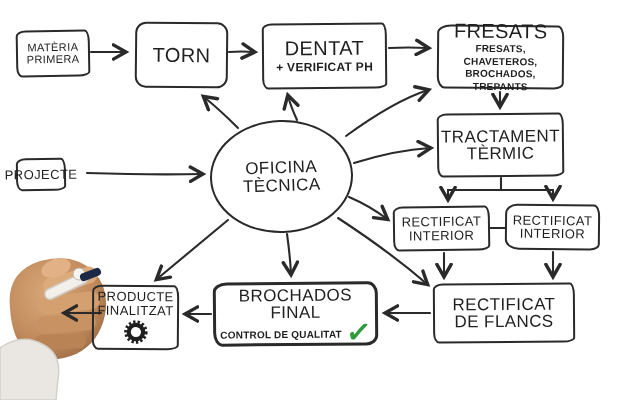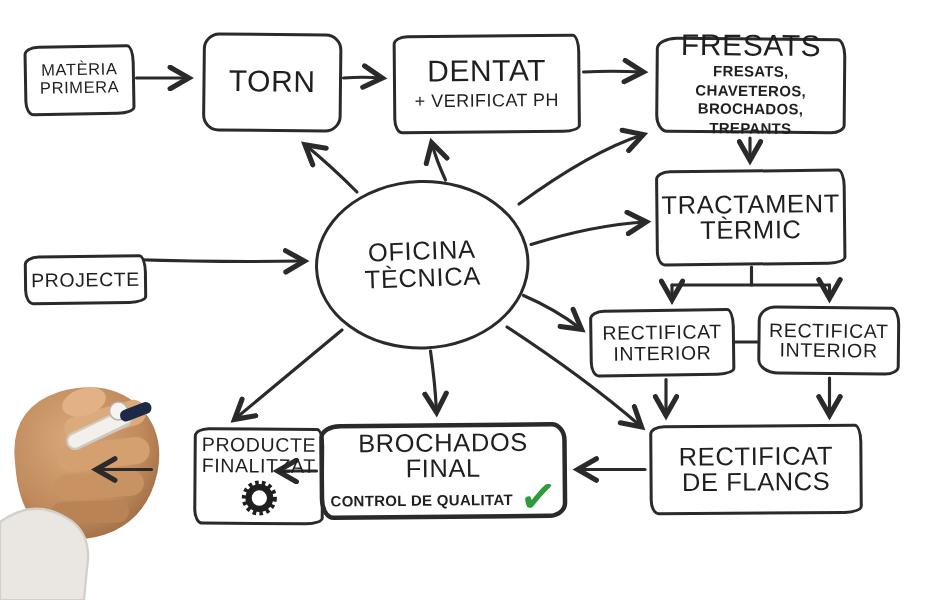--- a/index.html
+++ b/index.html
@@ -15,33 +15,33 @@
     display:flex;flex-direction:column;align-items:center;justify-content:center;
     text-align:center;
     border-radius:10px 5px 12px 6px / 6px 12px 5px 10px;
   }
   .pre{white-space:pre-line;line-height:1.02;letter-spacing:.4px;}
   .t-big{font-size:20px;}
   .t-med{font-size:17px;}
   .t-sm{font-size:13px;}
   .t-xs{font-size:11px;}
   .sub{font-size:10px;font-weight:700;letter-spacing:.2px;margin-top:2px;white-space:pre-line;line-height:1.25;}
-  .sub-big{font-size:12px;font-weight:400;letter-spacing:.3px;margin-top:1px;}
+  .sub-big{font-size:12px;font-weight:700;letter-spacing:.3px;margin-top:1px;}
 
   .n-materia{left:16px;top:30px;width:74px;height:47px;transform:rotate(-1deg);}
   .n-torn{left:135px;top:22px;width:93px;height:66px;transform:rotate(.6deg);border-radius:11px;}
   .n-dentat{left:262px;top:23px;width:125px;height:66px;transform:rotate(-.5deg);}
   .n-fresats{left:437px;top:25px;width:127px;height:64px;transform:rotate(.5deg);border-radius:14px 6px 10px 8px/8px 12px 6px 12px;}
   .n-tractament{left:437px;top:113px;width:127px;height:64px;transform:rotate(-.6deg);}
   .n-rint1{left:393px;top:206px;width:97px;height:45px;transform:rotate(-.8deg);}
   .n-rint2{left:505px;top:204px;width:95px;height:46px;transform:rotate(.6deg);border-radius:12px 6px 10px 14px/10px 12px 6px 10px;}
   .n-flancs{left:433px;top:283px;width:142px;height:60px;transform:rotate(-.4deg);}
   .n-verificat{left:213px;top:282px;width:165px;height:64px;transform:rotate(-.5deg);border-width:3px;border-radius:14px 10px 12px 9px/9px 12px 10px 14px;}
-  .n-producte{left:92px;top:285px;width:87px;height:65px;background:transparent;transform:rotate(.4deg);margin-left:37px;}
-  .n-projecte{left:16px;top:158px;width:82px;height:33px;transform:rotate(-.7deg);margin-top:12px;}
+  .n-producte{left:92px;top:285px;width:87px;height:65px;background:transparent;transform:rotate(.4deg);}
+  .n-projecte{left:16px;top:158px;width:50px;height:33px;transform:rotate(-.7deg);}
   .n-oficina{
     left:210px;top:120px;width:143px;height:113px;border-radius:50%;
     border-width:2.6px;transform:rotate(-2deg);
   }
   .verif-row{display:flex;align-items:flex-end;gap:4px;}
   .check{font-size:30px;font-weight:700;line-height:.8;transform:rotate(6deg);margin-bottom:-4px;}
   .gear{margin-top:2px;}
 </style>
 </head>
 <body>

